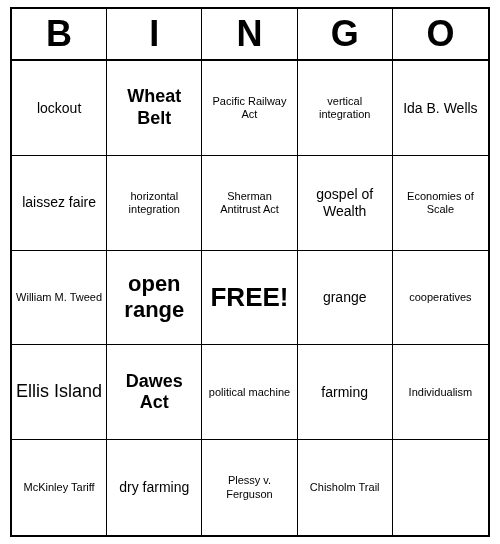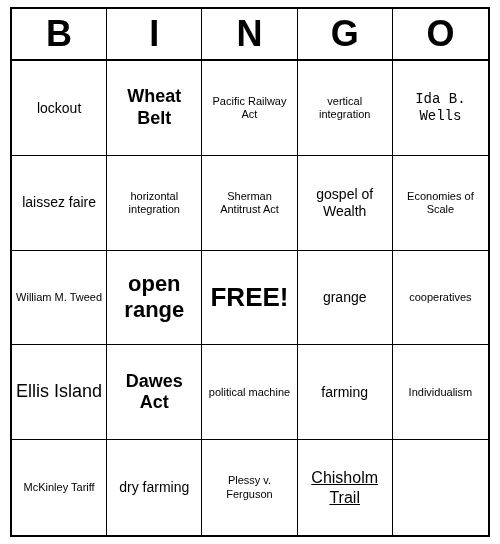--- a/index.html
+++ b/index.html
@@ -90,21 +90,21 @@
       <div class="bingo-cell">
         <span style="font-size: 18px; font-weight: bold;">Wheat Belt</span>
       </div>
       <div class="bingo-cell">
         <span style="font-size: 11px;">Pacific Railway Act</span>
       </div>
       <div class="bingo-cell">
         <span style="font-size: 11px;">vertical integration</span>
       </div>
       <div class="bingo-cell">
-        <span style="font-size: 14px; font-family: Liberation Mono, monospace;">Ida B. Wells</span>
+        <span style="font-size: 14px;">Ida B. Wells</span>
       </div>
       <div class="bingo-cell">
         <span style="font-size: 14px; text-align: right;">laissez faire</span>
       </div>
       <div class="bingo-cell">
         <span style="font-size: 11px;">horizontal integration</span>
       </div>
       <div class="bingo-cell">
         <span style="font-size: 11px;">Sherman Antitrust Act</span>
       </div>
@@ -147,16 +147,16 @@
       <div class="bingo-cell">
         <span style="font-size: 11px;">McKinley Tariff</span>
       </div>
       <div class="bingo-cell">
         <span style="font-size: 14px;">dry farming</span>
       </div>
       <div class="bingo-cell">
         <span style="font-size: 11px;">Plessy v. Ferguson</span>
       </div>
       <div class="bingo-cell">
-        <span style="font-size: 16px; text-decoration: underline;">Chisholm Trail</span>
+        <span style="font-size: 11px;">Chisholm Trail</span>
       </div>
     </div>
 </div>
 
 </body></html>

